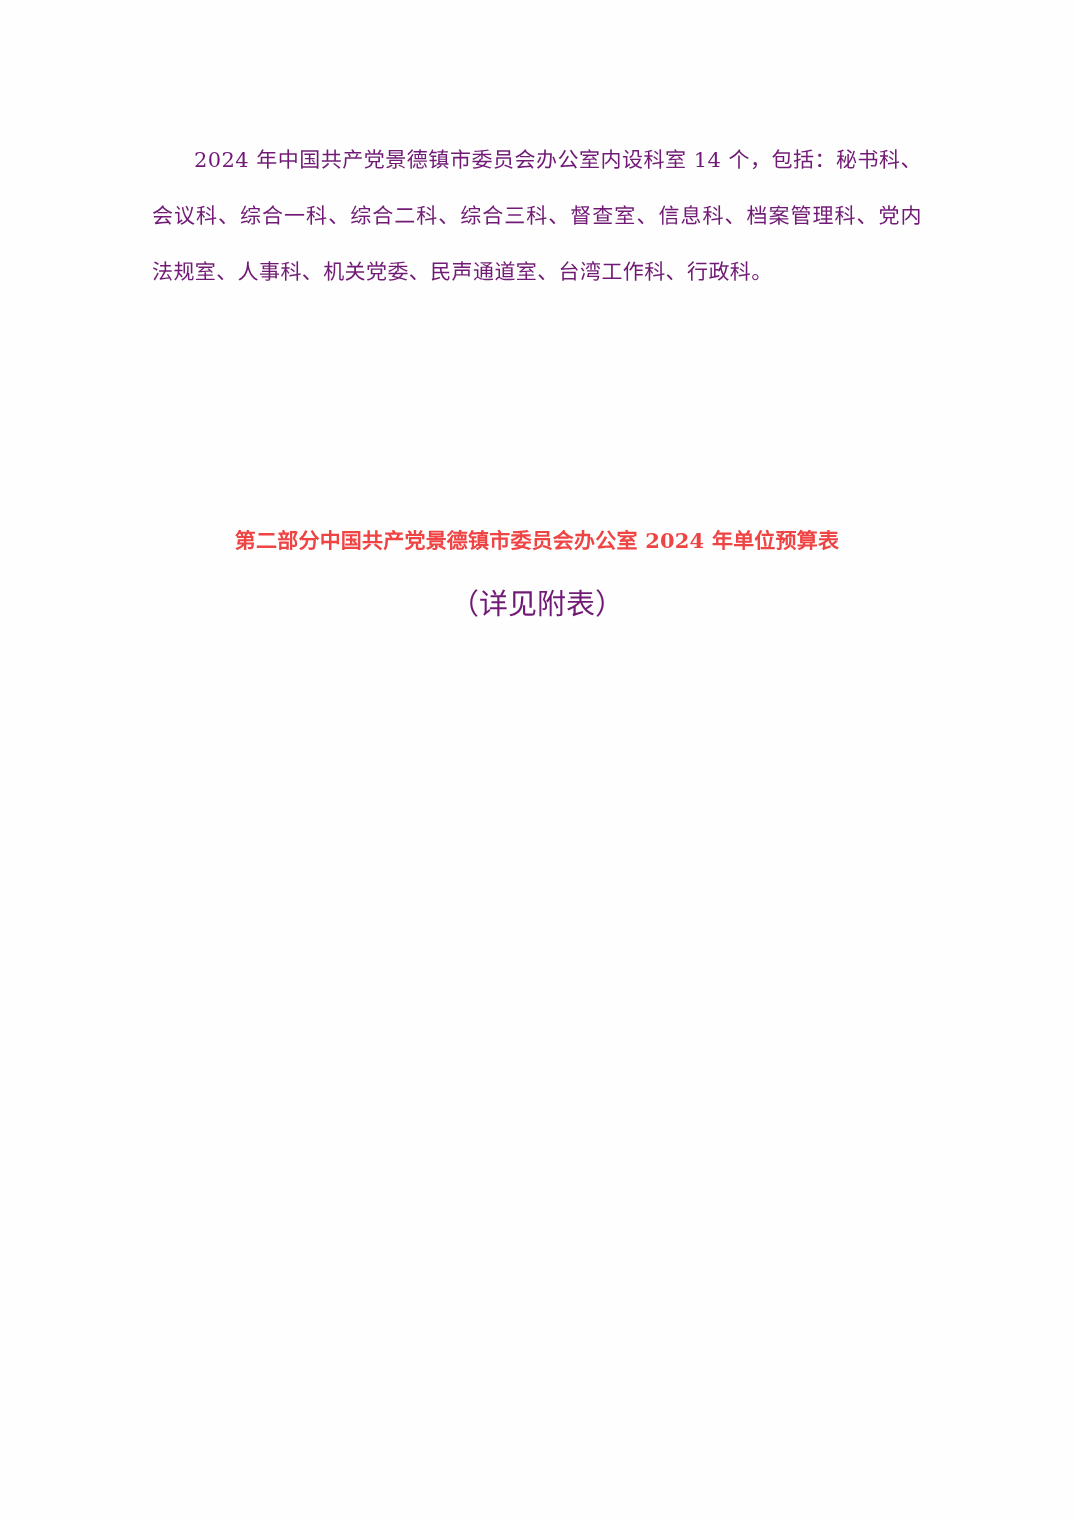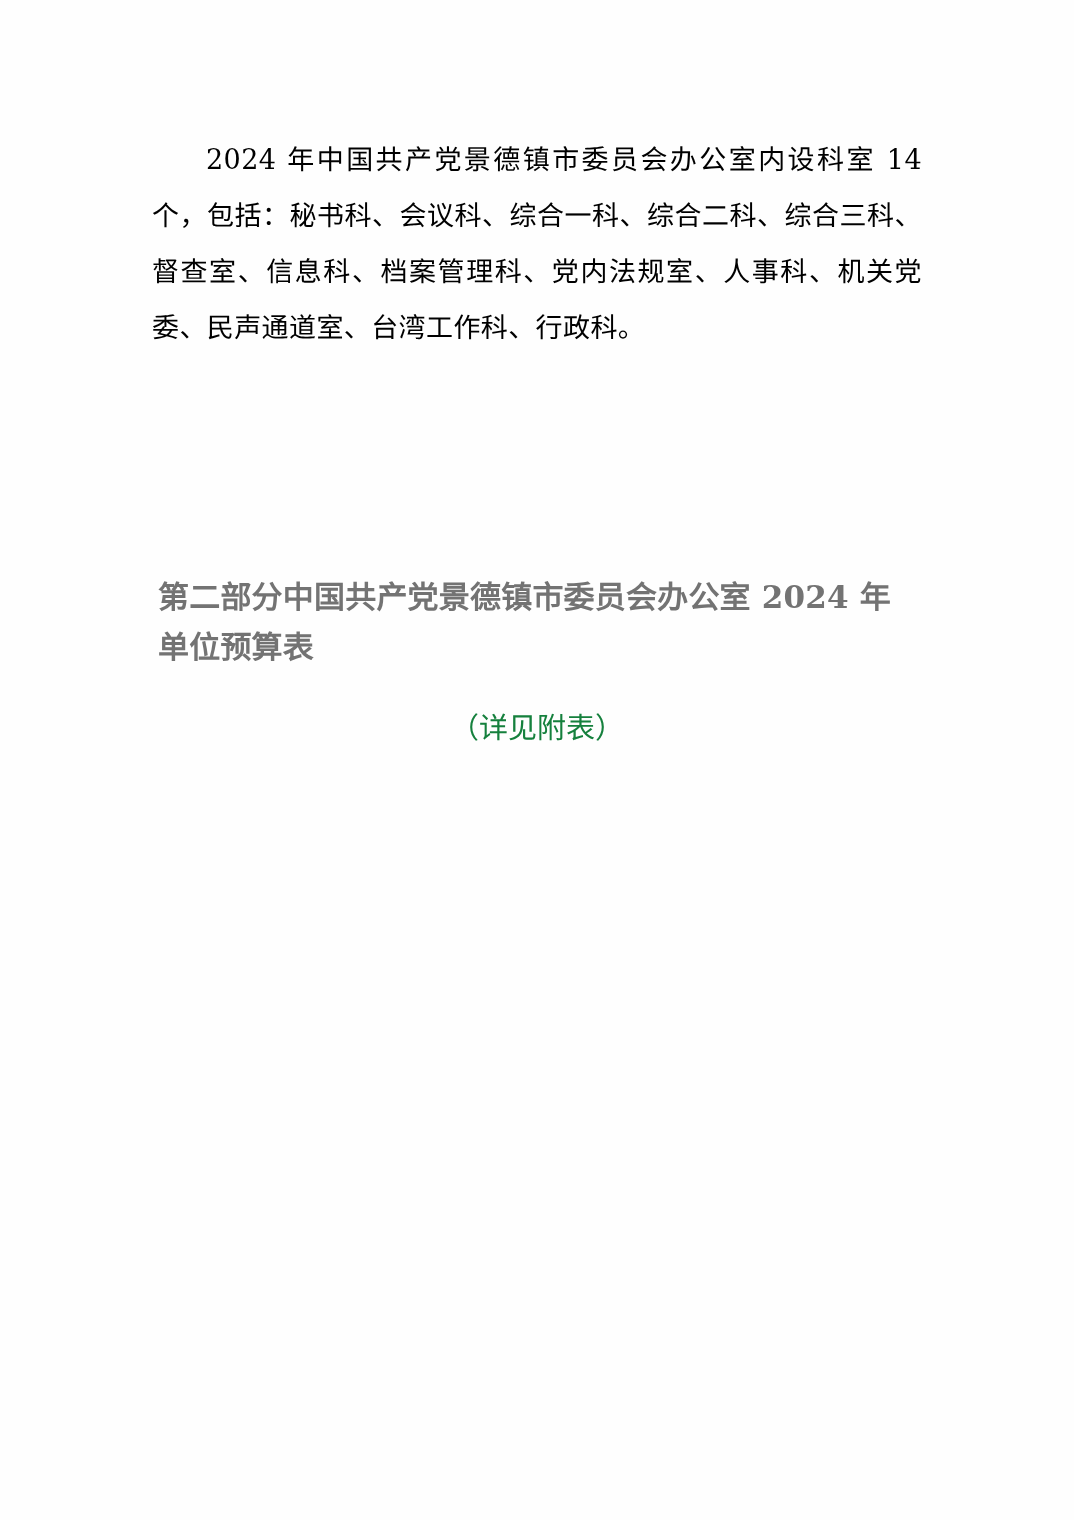--- a/index.html
+++ b/index.html
@@ -20,47 +20,48 @@
     position: absolute;
     left: 0;
     top: 0;
     width: 1074px;
     height: 1520px;
     background: #fefefe;
     box-sizing: border-box;
     padding: 132px 152px 90px 152px;
   }
   .body-para {
-    font-size: 27px;
+    font-size: 21px;
     line-height: 56px;
     text-align: justify;
     text-justify: inter-ideograph;
     text-indent: 2em;
     margin: 0 0 2px 0;
     letter-spacing: 0.4px;
-    color: #000000;
+    color: #701a75;
   }
   .spacer-block {
     height: 214px;
   }
   .section-heading {
-    font-size: 31px;
+    font-size: 21px;
     line-height: 50px;
     font-weight: bold;
+    text-align: center;
     margin: 0;
     letter-spacing: 0.2px;
-    color: #737373;
+    color: #ef4444;
     padding: 0 6px;
   }
   .section-subnote {
     font-size: 29px;
     line-height: 48px;
     text-align: center;
-    margin: 32px 0 0 0;
-    color: #15803d;
+    margin: 14px 0 0 0;
+    color: #701a75;
   }
   .tail-space {
     height: 560px;
   }
 </style>
 </head>
 <body>
 
 <div class="page">
 

